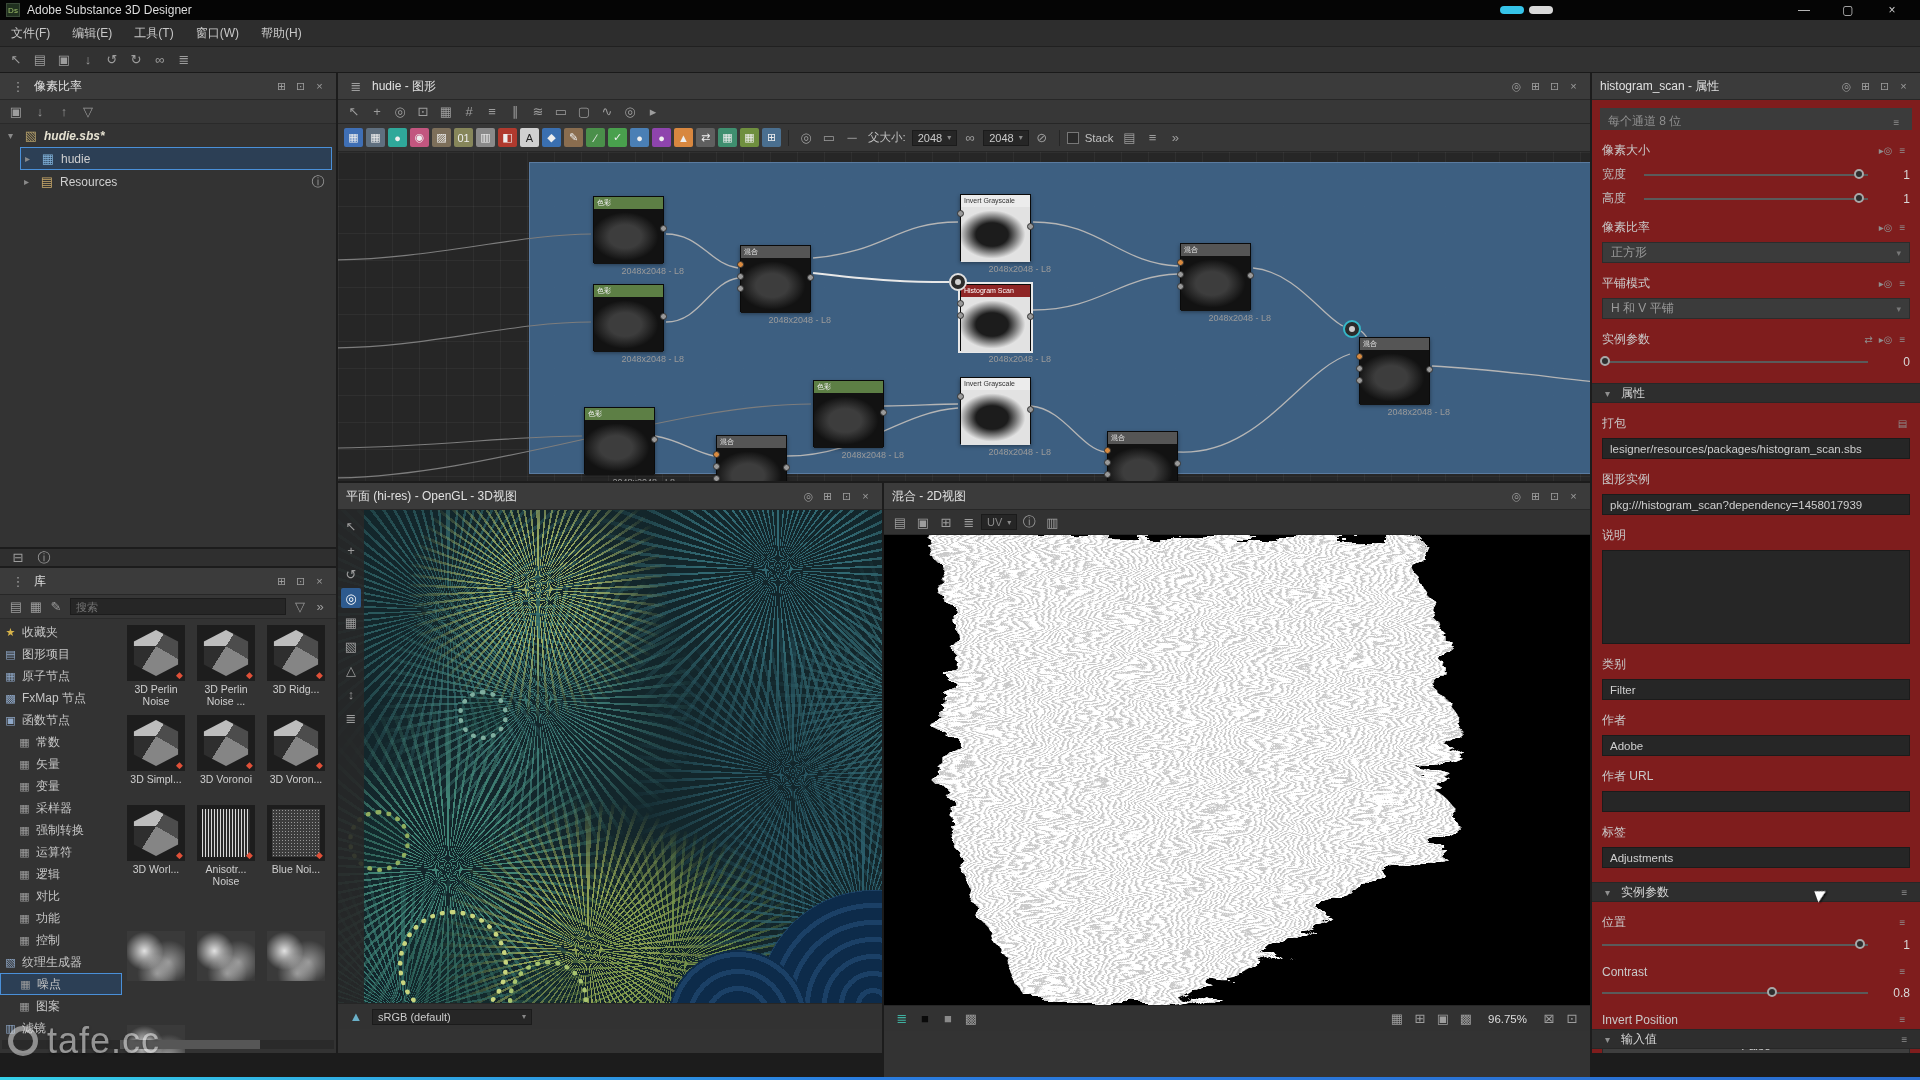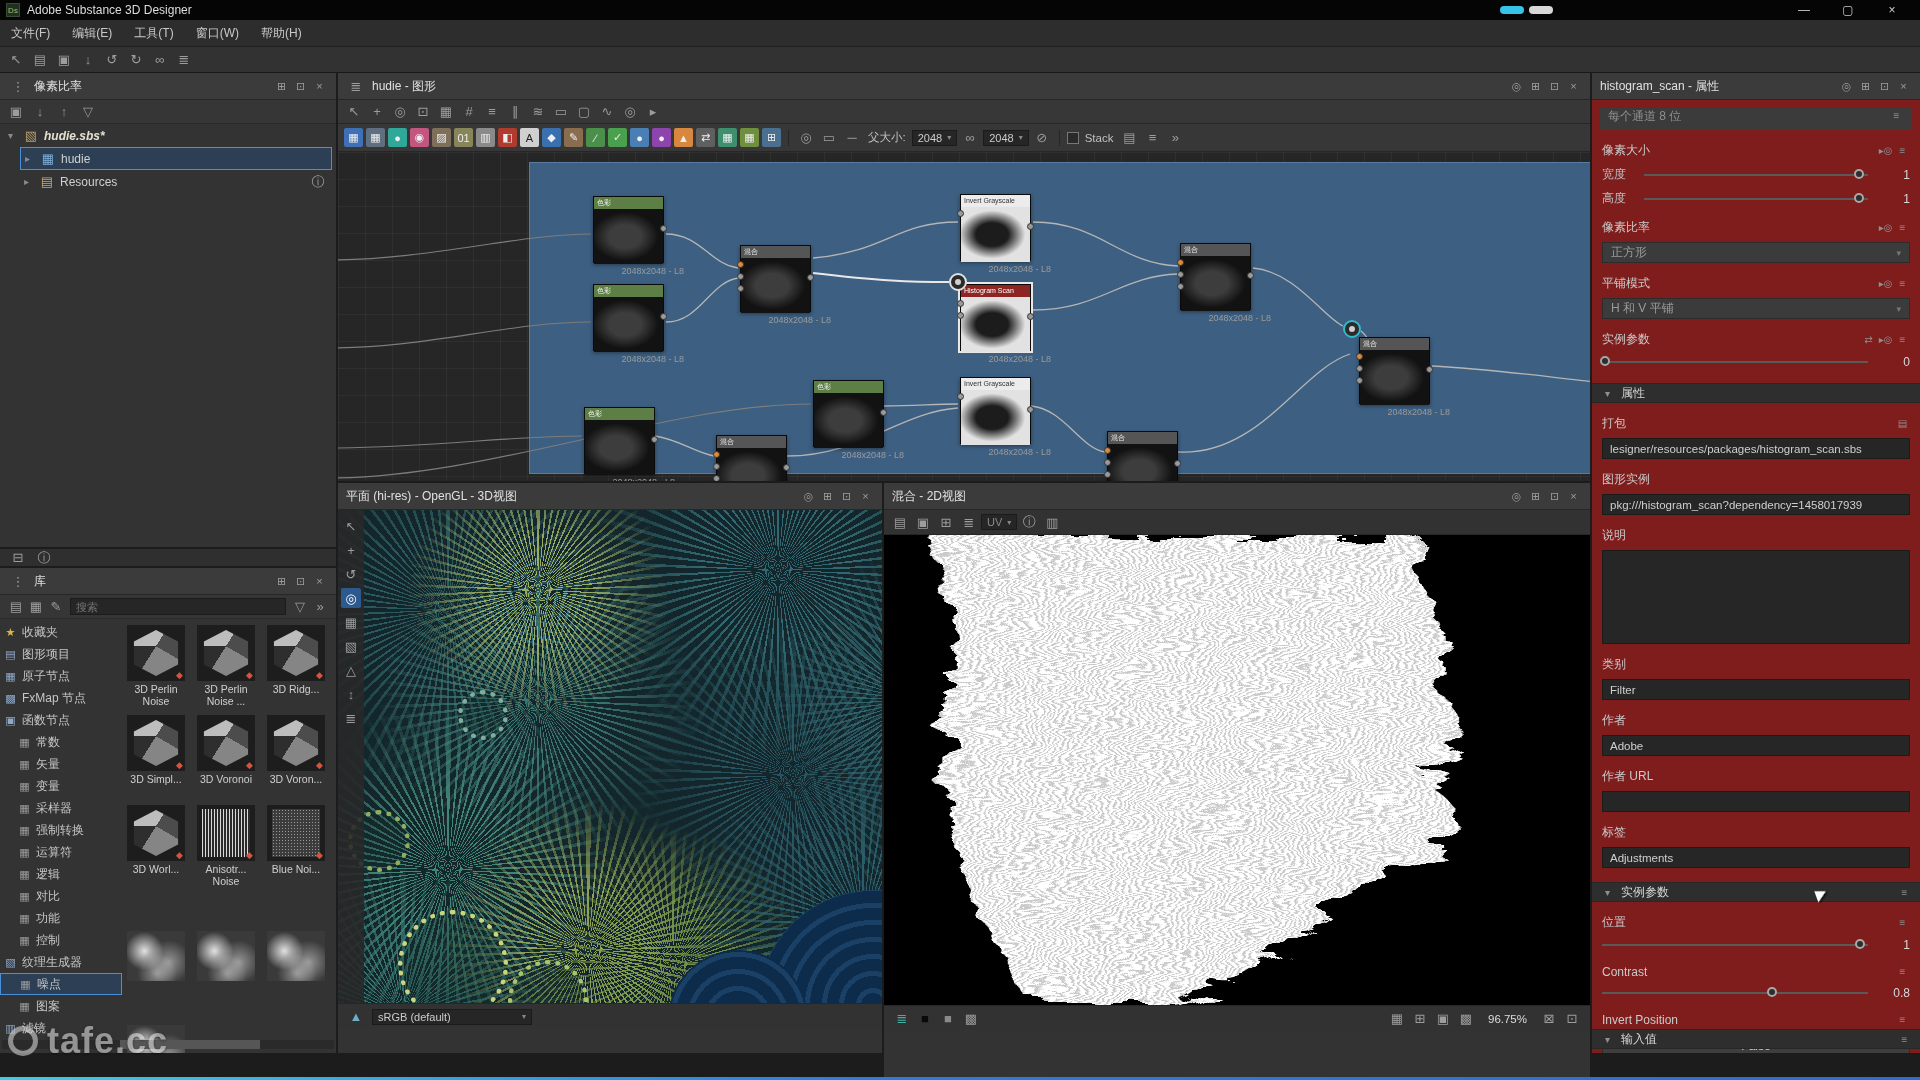--- a/index.html
+++ b/index.html
@@ -85,21 +85,21 @@
 .beads{position:absolute;border-radius:50%;border-style:dotted;background:rgba(20,50,45,.3)}
 .ring{position:absolute;border-radius:50%;background:repeating-radial-gradient(circle,#0d2b4a 0 12px,#1b4066 12px 17px)}
 .vtool{position:absolute;left:0;top:0;width:26px;bottom:0;background:rgba(40,40,40,.88);display:flex;flex-direction:column;align-items:center;gap:4px;padding-top:6px;z-index:5}
 .vtool .icon.hl{background:#2d5a8e;color:#fff;border-radius:2px}
 .vbottom{height:26px;background:#323232;border-top:1px solid #262626;display:flex;align-items:center;gap:6px;padding:0 8px}
 .v2canvas{position:relative;height:470px;background:#000;overflow:hidden}
 .v2status{height:23px;background:#161616;color:#c8c8c8;font-size:11.5px;display:flex;align-items:center;padding:0 10px}
 .zoomtxt{color:#ddd;font-size:11.5px;margin:0 6px}
 
 .prow,.pl{padding:0 10px}
-.disabledbar{margin:8px 8px 4px;height:22px;background:#3b3b3b;color:#8f8f8f;display:flex;align-items:flex-start;padding:0 8px;font-size:12px}
+.disabledbar{margin:8px 8px 4px;height:22px;background:#3b3b3b;color:#8f8f8f;display:flex;align-items:flex-end;padding:0 8px;font-size:12px}
 .pl{display:flex;align-items:center;gap:4px;margin-top:12px;color:#c9c9c9}
 .pl .plicons{margin-left:auto;display:flex;gap:2px}
 .mini{width:15px;height:15px;display:inline-flex;align-items:center;justify-content:center;color:#8f8f8f;font-size:10px}
 .sline{display:flex;align-items:center;gap:8px;padding:0 10px;margin-top:7px}
 .slab{width:34px;color:#bdbdbd;flex:none}
 .track{flex:1;height:2px;background:#5a5a5a;position:relative}
 .handle{position:absolute;top:-5px;width:10px;height:10px;border-radius:50%;background:#2d2d2d;border:2px solid #a8a8a8;margin-left:-5px}
 .sval{width:34px;text-align:right;color:#d8d8d8;flex:none}
 .drop{margin:6px 10px 0;height:21px;background:#3b3b3b;border:1px solid #2c2c2c;color:#9a9a9a;display:flex;align-items:center;padding:0 8px}
 .drop .dn{margin-left:auto;font-size:9px;color:#777}
@@ -108,21 +108,21 @@
 .sect{margin-top:14px;height:20px;background:#2e2e2e;border-top:1px solid #272727;border-bottom:1px solid #272727;display:flex;align-items:center;gap:6px;padding:0 8px;color:#d6d6d6}
 .sect .fx{margin-left:auto}
 .btnfalse{margin:8px 10px 0;height:21px;background:#3e3e3e;border:1px solid #2a2a2a;color:#cfcfcf;display:flex;align-items:center;justify-content:center}
 #inputsect{position:absolute;left:0;right:0;bottom:4px;margin-top:0}
 .mcursor{position:absolute;left:224px;top:816px;width:0;height:0;border-left:11px solid #fff;border-top:4px solid transparent;border-bottom:8px solid transparent;transform:rotate(-20deg);filter:drop-shadow(1px 1px 1px #000);z-index:30}
 
 #statusbar{position:absolute;left:0;top:1056px;right:0;height:21px;background:#2b2b2b;border-top:1px solid #1e1e1e;display:flex;align-items:center;justify-content:flex-end;gap:26px;padding:0 10px;color:#b4b4b4;font-size:11.5px}
 #bottomline{position:absolute;left:0;bottom:0;right:0;height:3px;background:linear-gradient(90deg,#35d0e8,#2a7de0 45%,#2a6ed0)}
 #watermark{position:absolute;left:8px;top:1020px;display:flex;align-items:center;gap:9px;opacity:.55;z-index:60;color:#eaeaea;text-shadow:0 1px 3px rgba(0,0,0,.7)}
 #watermark .wring{width:30px;height:30px;border-radius:50%;border:5px solid #e0e0e0}
-#watermark .wtext{font-size:36px;font-weight:bold;letter-spacing:1px}
+#watermark .wtext{font-size:36px;font-weight:normal;letter-spacing:1px}
 </style>
 </head>
 <body>
 
 <div id="app">
 
   <div class="titlebar">
     <span class="applogo">Ds</span>
     <span>Adobe Substance 3D Designer</span>
     <span class="pill" style="left:1500px;background:#35c3e8"></span>

